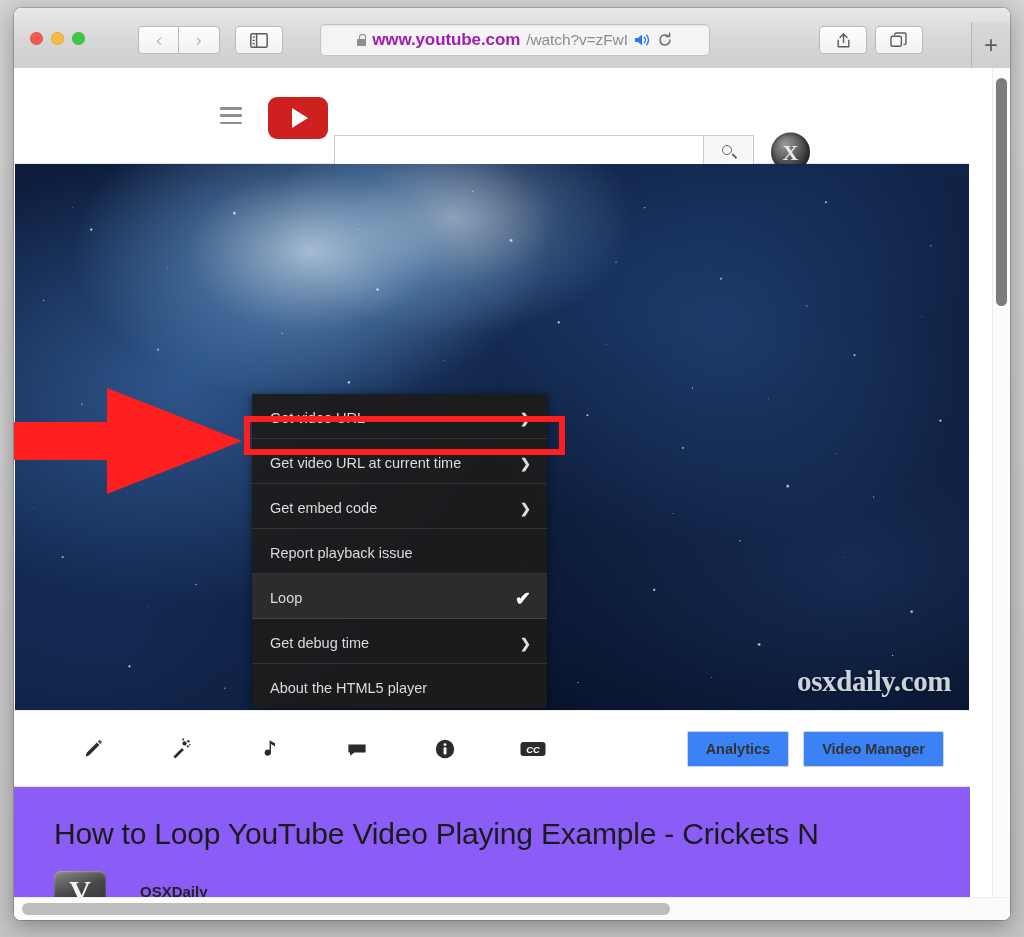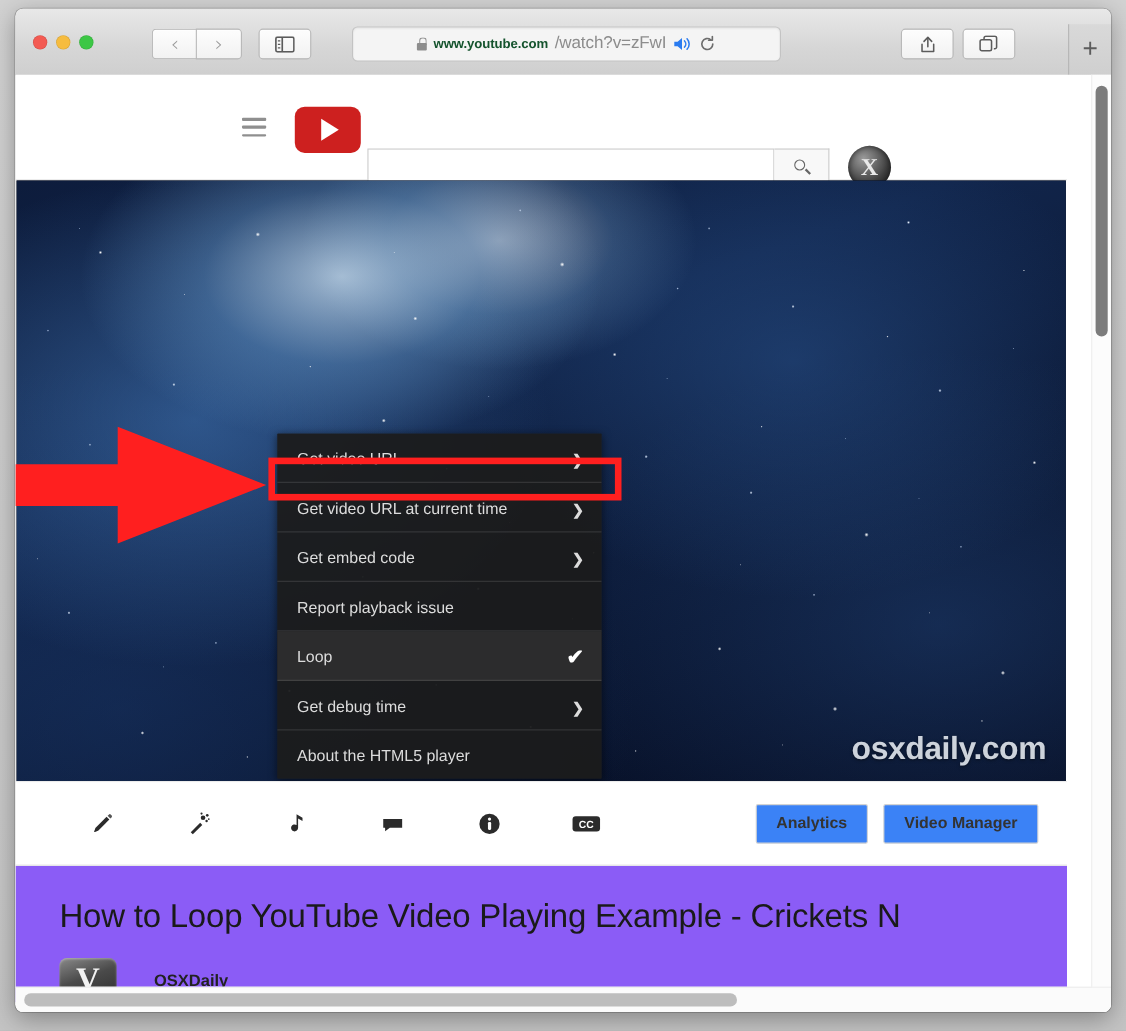--- a/index.html
+++ b/index.html
@@ -73,21 +73,21 @@
     box-shadow: inset 0 1px 2px rgba(0,0,0,.07);
     display: flex; align-items: center; justify-content: center;
     overflow: hidden;
   }
   #url-inner { display:flex; align-items:center; gap:6px; white-space:nowrap; }
   .lock-ico { width: 9px; height: 12px; position: relative; display:inline-block; }
   .lock-ico::before{ content:""; position:absolute; left:0; bottom:0; width:9px; height:7px;
                      background:#8d8d8d; border-radius:1px; }
   .lock-ico::after { content:""; position:absolute; left:2px; top:0; width:5px; height:6px;
                      border:1.6px solid #8d8d8d; border-bottom:none; border-radius:3px 3px 0 0; }
-  #url-host { font-size: 12px; color:#14532d; font-weight:600; letter-spacing:-.1px; }
+  #url-host { font-size: 17px; color:#a21caf; font-weight:600; letter-spacing:-.1px; }
   #url-path { font-size: 15.5px; color:#8c8c8c; letter-spacing:-.1px; }
 
   
   #newtab-btn {
     position: absolute; right: 0; top: 14px;
     width: 38px; height: 46px;
     background: linear-gradient(180deg,#d9d9d9,#cfcfcf);
     border-left: 1px solid #b4b4b4;
     display:flex; align-items:center; justify-content:center;
     color:#5c5c5c; font-size: 24px; font-weight: 300;
@@ -246,21 +246,21 @@
       radial-gradient(.8px .8px at 73% 94%, #fff, transparent),
       radial-gradient(.8px .8px at 86% 53%, #c1d7f6, transparent);
   }
 
   
   #watermark {
     position:absolute; right:18px; bottom:12px;
     color: rgba(222,228,236,.92);
     font-size: 29px; font-weight:700; letter-spacing:-.4px;
     text-shadow: 0 1px 3px rgba(0,0,0,.5);
-    font-family:Liberation Sans, sans-serif;
+    font-family:Liberation Serif, serif;
   }
 
   
   #ctx-menu {
     position:absolute; left:237px; top:230px;
     width: 295px;
     background: rgba(28,28,28,.94);
     color:#ddd;
     font-size: 14.5px;
     border-radius: 1px;
@@ -296,21 +296,21 @@
     pointer-events:none;
   }
 
   
   #video-actionbar {
     position:relative; height: 75px;
     background:#fff;
     border-top:1px solid #ececec; border-bottom:1px solid #e2e2e2;
     display:flex; align-items:center;
   }
-  .vid-icons { display:flex; align-items:center; gap:18px; padding-left:44px; }
+  .vid-icons { display:flex; align-items:center; gap:18px; padding-left:44px;font-style:italic; }
   .vid-ico-btn { width:70px; height:46px; display:flex; align-items:center; justify-content:center; }
   .vid-ico { color:#2b2b2b; }
 
   #action-buttons { position:absolute; right:26px; top:50%; transform:translateY(-50%);
                     display:flex; gap:14px; }
   .gray-btn {
     background:#3b82f6; border:1px solid #d3d3d3; border-radius:2px;
     padding: 9px 18px; font-size:14.5px; color:#333; font-weight:600;
     white-space:nowrap;
   }

